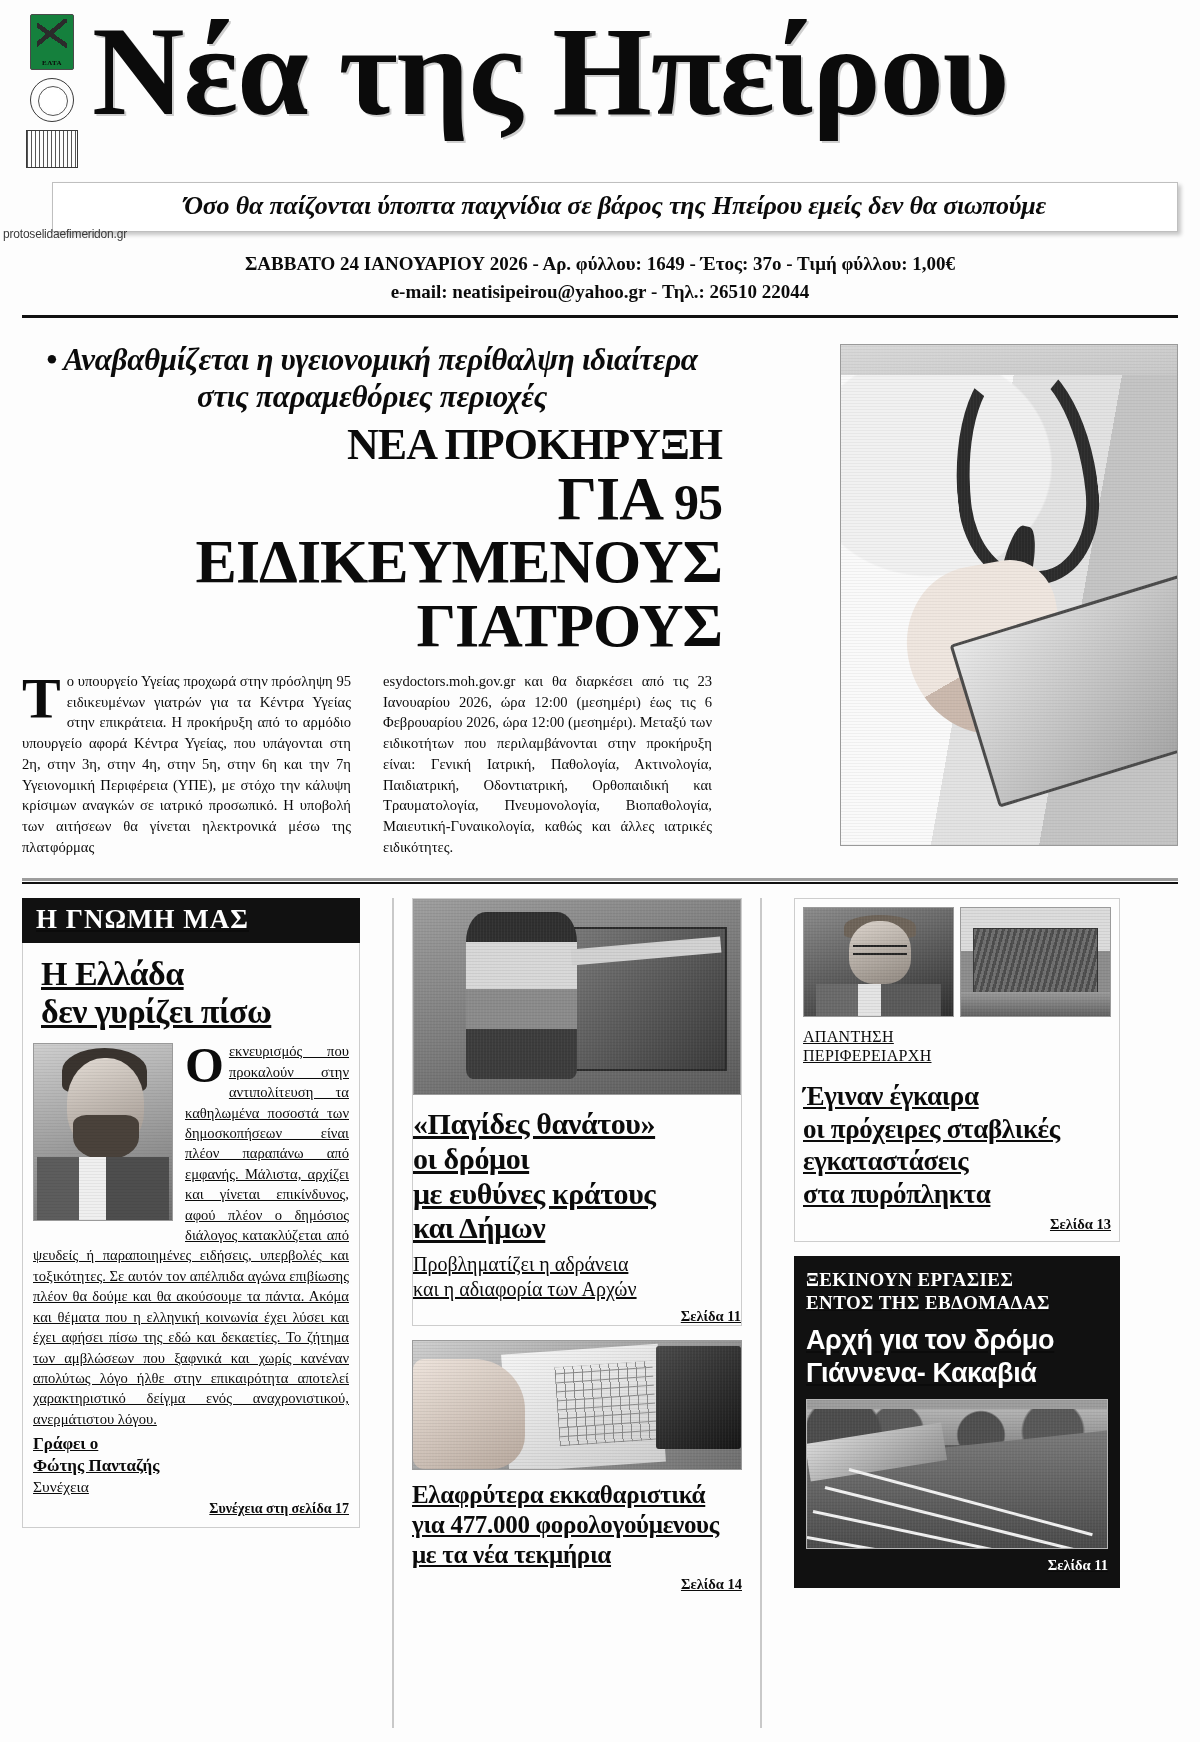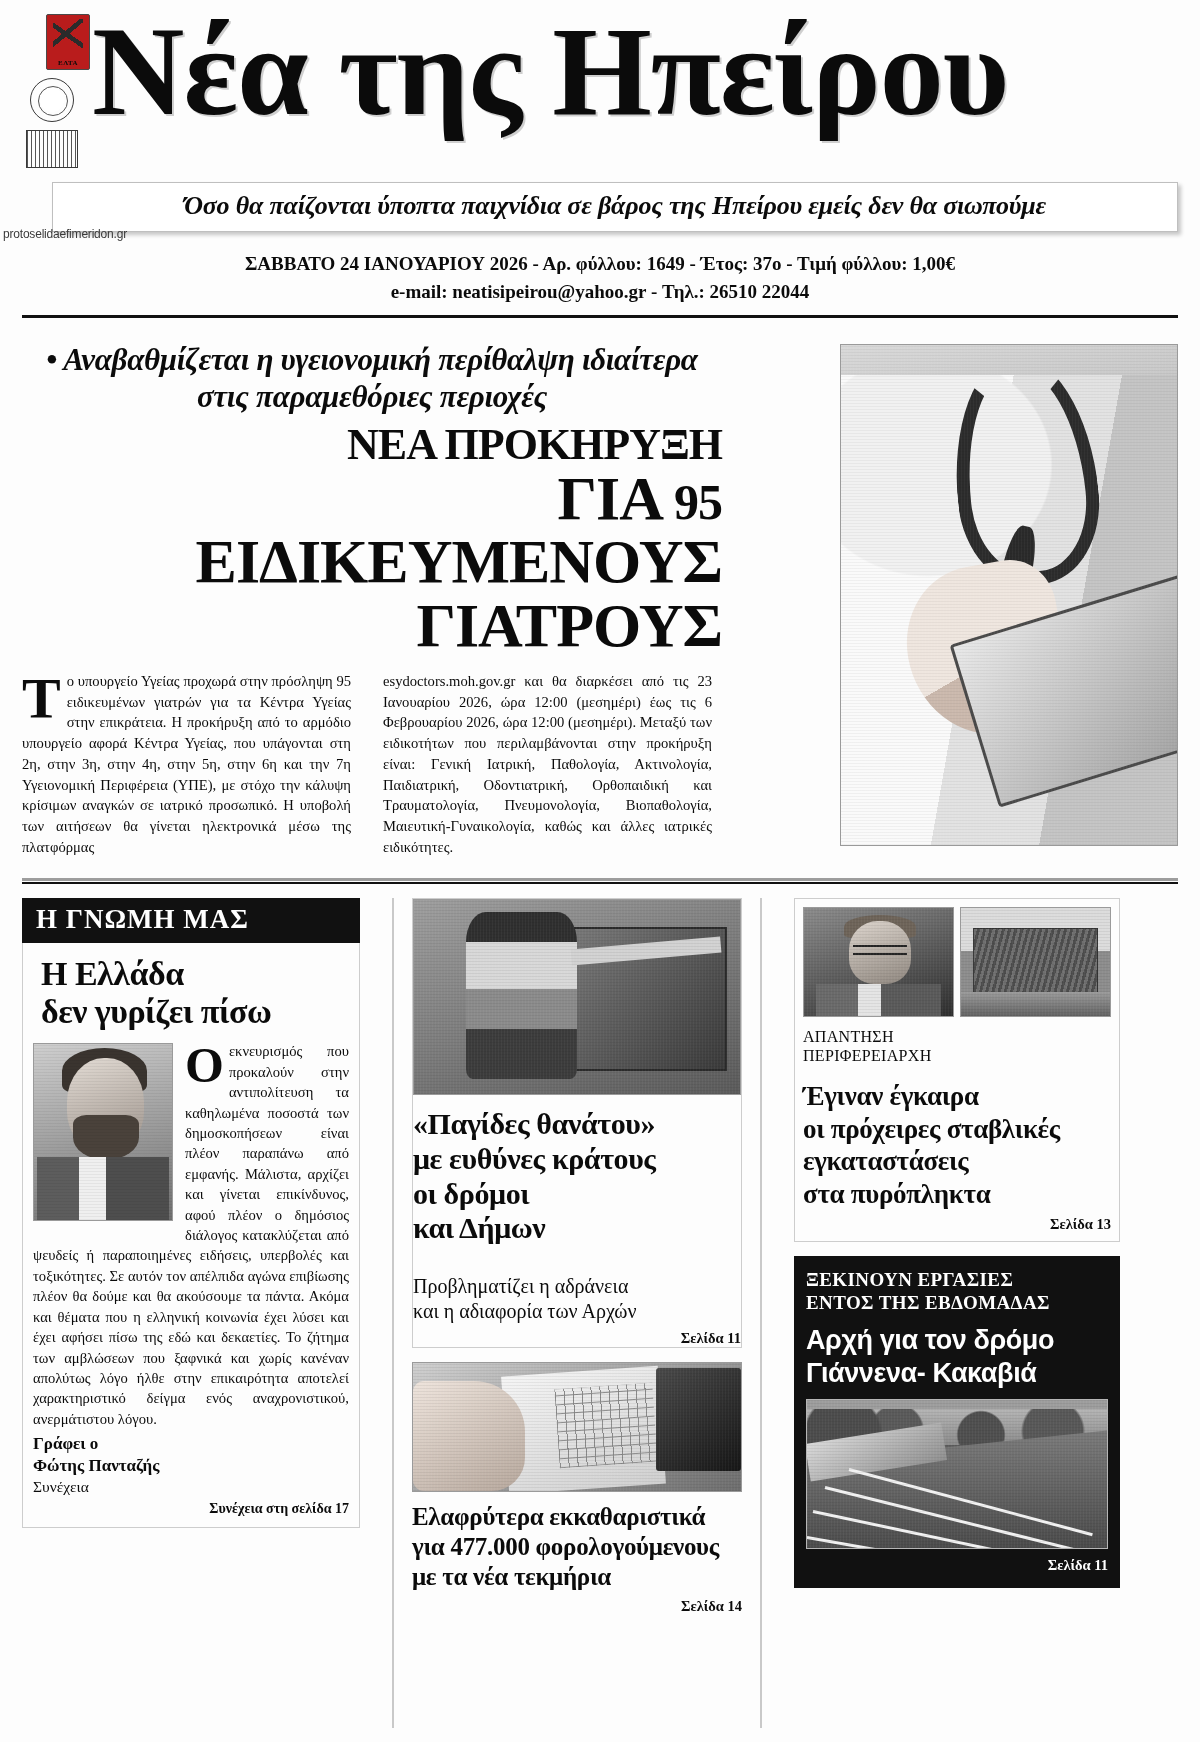--- a/index.html
+++ b/index.html
@@ -30,25 +30,25 @@
 
   .stamps {
     position: absolute;
     left: 18px;
     top: 8px;
     width: 72px;
     height: 160px;
   }
   .stamp-elta {
     position: absolute;
-    left: 28px; top: 6px;
+    left: 12px; top: 6px;
     width: 44px; height: 56px;
     border: 1px solid #4a4a4a;
     border-radius: 2px;
-    background: #b91c1c;
+    background: #15803d;
     overflow: hidden;
   }
   .stamp-elta .bird {
     position: absolute;
     left: 6px; top: 4px;
     width: 30px; height: 34px;
     background:
       linear-gradient(35deg, transparent 0 46%, #2b2b2b 46% 56%, transparent 56% 100%),
       linear-gradient(-40deg, transparent 0 52%, #2b2b2b 52% 62%, transparent 62% 100%);
   }
@@ -255,20 +255,21 @@
     border-bottom: 2px solid #111;
     height: 6px;
   }
 
   
   .lower {
     display: flex;
     margin: 14px 22px 0 22px;
     gap: 6px;
     height: 830px;
+    text-decoration: underline;
   }
   .lcol { width: 352px; padding-right: 14px; }
   .divider { width: 2px; background: #c9c9c9; margin: 0 12px; }
   .mcol { width: 330px; }
   .rcol { width: 340px; padding-left: 14px; }
 
   
   .opinion-banner {
     background: #111;
     color: #fff;
@@ -400,21 +401,21 @@
   .story-head {
     font-size: 30px;
     font-weight: bold;
     line-height: 1.16;
     letter-spacing: -0.4px;
     margin-top: 12px;
   }
   .story-sub {
     font-size: 20px;
     line-height: 1.25;
-    margin-top: 28px;
+    margin-top: 6px;
   }
   .page-ref {
     text-align: right;
     font-weight: bold;
     font-size: 14.5px;
     margin-top: 6px;
   }
 
   .tax-photo {
     width: 100%;
@@ -694,22 +695,22 @@
 
       <div class="story-box">
         <div class="story-photo">
           <div class="sp-machine"></div>
           <div class="sp-worker"></div>
           <div class="sp-bar"></div>
           <div class="grain3"></div>
         </div>
         <div class="story-head">
           <div>«Παγίδες θανάτου»</div>
+          <div>οι δρόμοι</div>
           <div>με ευθύνες κράτους</div>
-          <div>οι δρόμοι</div>
           <div>και Δήμων</div>
         </div>
         <div class="story-sub">
           <div>Προβληματίζει η αδράνεια</div>
           <div>και η αδιαφορία των Αρχών</div>
         </div>
         <div class="page-ref">Σελίδα 11</div>
       </div>
 
       <div>

